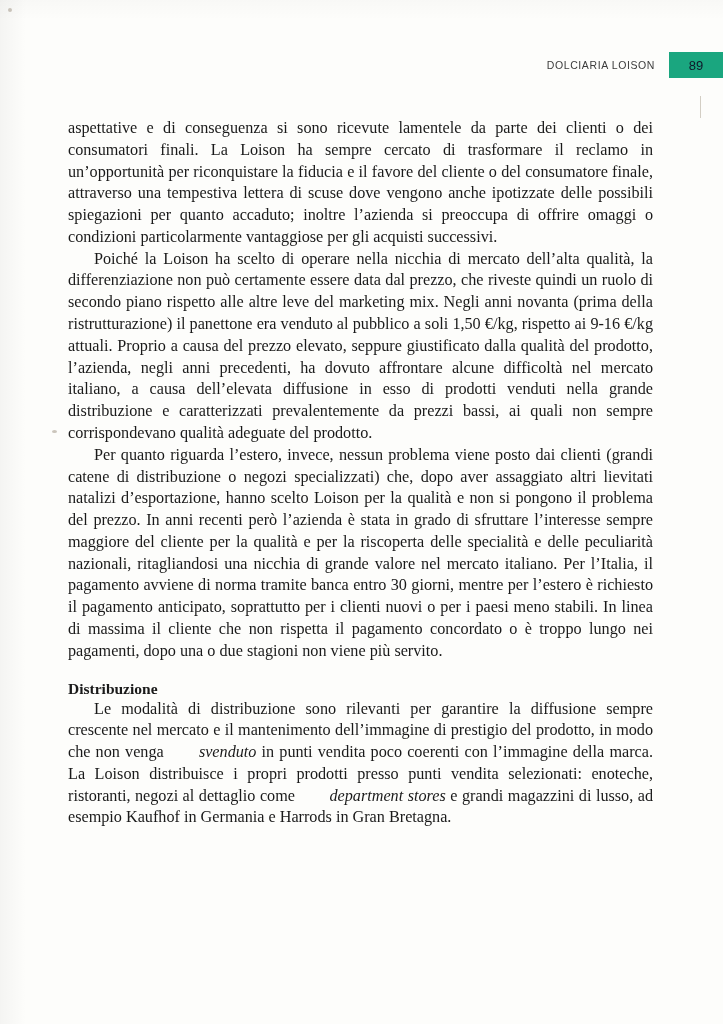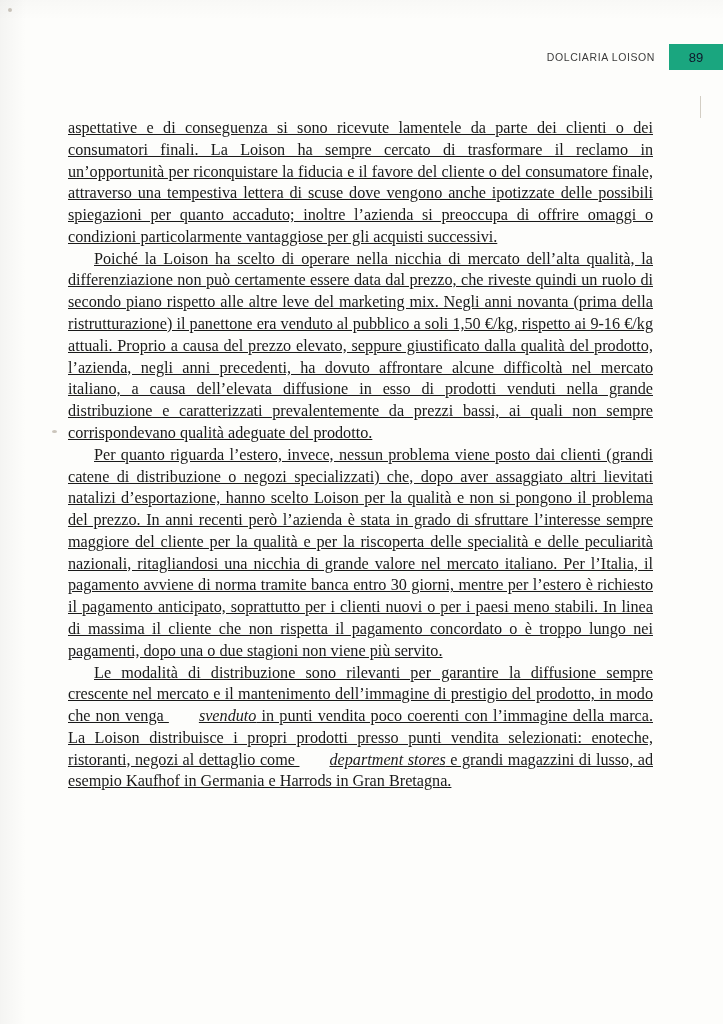--- a/index.html
+++ b/index.html
@@ -27,21 +27,21 @@
     inset: 0;
     background:
       linear-gradient(to right, rgba(0,0,0,0.035) 0px, rgba(0,0,0,0) 26px),
       linear-gradient(to bottom, rgba(0,0,0,0.02) 0px, rgba(0,0,0,0) 20px);
     pointer-events: none;
   }
 
   
   .runhead {
     position: absolute;
-    top: 44px;
+    top: 52px;
     right: 0px;
     display: flex;
     align-items: stretch;
     height: 26px;
   }
   .runhead-title {
     font-family: "Liberation Sans", sans-serif;
     font-size: 10.5px;
     letter-spacing: 0.6px;
     color: #3b3b3b;
@@ -59,21 +59,20 @@
     align-items: center;
     justify-content: center;
   }
 
   
   .column {
     position: absolute;
     left: 68px;
     top: 118px;
     width: 585px;
-    text-decoration: underline;
   }
   p {
     margin: 0;
     font-size: 16.2px;
     line-height: 1.345;
     text-align: justify;
     text-justify: inter-word;
     hyphens: manual;
   }
   p.indent { text-indent: 26px; }
@@ -113,16 +112,17 @@
     <div class="runhead-folio" style="background: rgb(26, 166, 127);">89</div>
   </div>
 
   <div class="column">
 
     <p>aspettative e di conseguenza si sono ricevute lamentele da parte dei clienti o dei consumatori finali. La Loison ha sempre cercato di trasformare il reclamo in un’opportunità per riconquistare la fiducia e il favore del cliente o del consumatore finale, attraverso una tempestiva lettera di scuse dove vengono anche ipotizzate delle possibili spiegazioni per quanto accaduto; inoltre l’azienda si preoccupa di offrire omaggi o condizioni particolarmente vantaggiose per gli acquisti successivi.</p>
 
     <p class="indent">Poiché la Loison ha scelto di operare nella nicchia di mercato dell’alta qualità, la differenziazione non può certamente essere data dal prezzo, che riveste quindi un ruolo di secondo piano rispetto alle altre leve del marketing mix. Negli anni novanta (prima della ristrutturazione) il panettone era venduto al pubblico a soli 1,50 €/kg, rispetto ai 9-16 €/kg attuali. Proprio a causa del prezzo elevato, seppure giustificato dalla qualità del prodotto, l’azienda, negli anni precedenti, ha dovuto affrontare alcune difficoltà nel mercato italiano, a causa dell’elevata diffusione in esso di prodotti venduti nella grande distribuzione e caratterizzati prevalentemente da prezzi bassi, ai quali non sempre corrispondevano qualità adeguate del prodotto.</p>
     <p class="indent">Per quanto riguarda l’estero, invece, nessun problema viene posto dai clienti (grandi catene di distribuzione o negozi specializzati) che, dopo aver assaggiato altri lievitati natalizi d’esportazione, hanno scelto Loison per la qualità e non si pongono il problema del prezzo. In anni recenti però l’azienda è stata in grado di sfruttare l’interesse sempre maggiore del cliente per la qualità e per la riscoperta delle specialità e delle peculiarità nazionali, ritagliandosi una nicchia di grande valore nel mercato italiano. Per l’Italia, il pagamento avviene di norma tramite banca entro 30 giorni, mentre per l’estero è richiesto il pagamento anticipato, soprattutto per i clienti nuovi o per i paesi meno stabili. In linea di massima il cliente che non rispetta il pagamento concordato o è troppo lungo nei pagamenti, dopo una o due stagioni non viene più servito.</p>
 
+    <div class="section-head">Distribuzione</div>
     <p class="indent">Le modalità di distribuzione sono rilevanti per garantire la diffusione sempre crescente nel mercato e il mantenimento dell’immagine di prestigio del prodotto, in modo che non venga <em>svenduto</em> in punti vendita poco coerenti con l’immagine della marca. La Loison distribuisce i propri prodotti presso punti vendita selezionati: enoteche, ristoranti, negozi al dettaglio come <em>department stores</em> e grandi magazzini di lusso, ad esempio Kaufhof in Germania e Harrods in Gran Bretagna.</p>
 
   </div>
 </div>
 
 </body></html>

